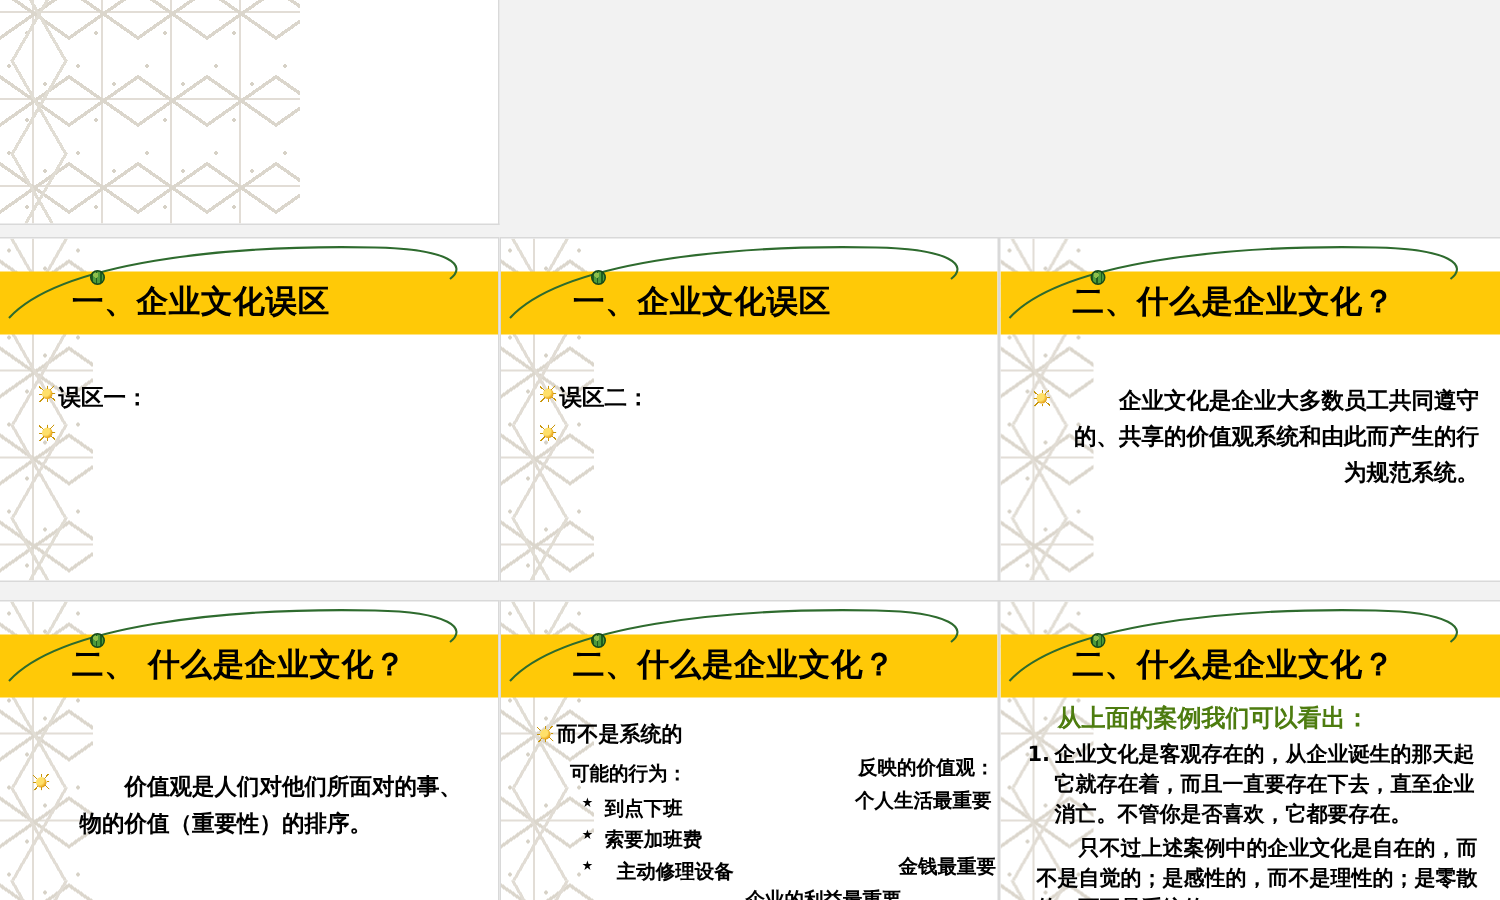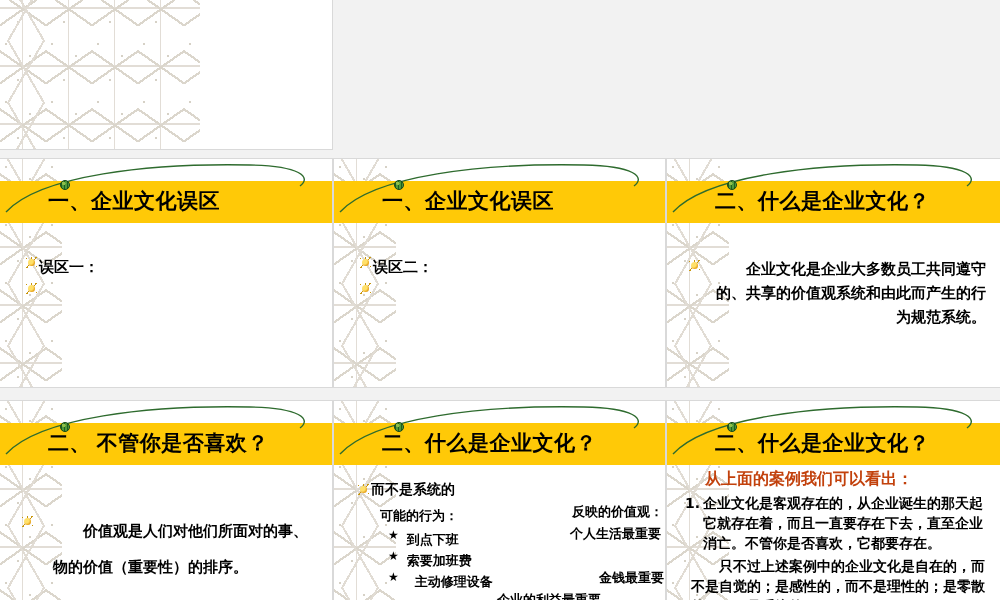--- a/index.html
+++ b/index.html
@@ -72,21 +72,20 @@
     background: #FFC907;
     z-index: 2;
   }
   .title-text {
     position: absolute;
     z-index: 4;
     color: #000000;
     font-weight: bold;
     white-space: nowrap;
     letter-spacing: .5px;
-    font-family: Liberation Serif, serif;
   }
   
   .swoosh {
     position: absolute;
     left: 0;
     right: 0;
     z-index: 3;
     pointer-events: none;
     overflow: visible;
   }
@@ -106,20 +105,21 @@
   .body {
     position: absolute;
     z-index: 3;
     color: #000;
     font-weight: bold;
   }
   .bullet-line {
     display: flex;
     align-items: flex-start;
     gap: 2px;
+    font-family: Liberation Mono, monospace;
   }
   .sun-bullet {
     flex: 0 0 auto;
     display: inline-block;
     position: relative;
     width: 11px; height: 11px;
     margin-top: 3px;
   }
   .sun-bullet::before {
     content: "";
@@ -142,21 +142,21 @@
         #c8960c 172deg 180deg, transparent 180deg 217deg,
         #c8960c 217deg 225deg, transparent 225deg 262deg,
         #c8960c 262deg 270deg, transparent 270deg 307deg,
         #c8960c 307deg 315deg, transparent 315deg 360deg);
     -webkit-mask: radial-gradient(circle, transparent 0 42%, #000 43%);
             mask: radial-gradient(circle, transparent 0 42%, #000 43%);
   }
   .star-bullet { font-size: 12px; line-height: 1; }
 
   .magenta { color: #000000; }
-  .crimson { color: #c2410c; }
+  .crimson { color: #4d7c0f; }
   .indent { text-indent: 2em; }
 </style>
 </head>
 <body>
 
 <div id="page">
 
   <div class="slide" style="left:0px; top:-22px; width:333px; height:172px; border-left:none; border-top:none;">
     <div class="deco-band deco-wide"></div>
   </div>
@@ -218,23 +218,23 @@
     </div>
   </div>
 
   <div class="slide" style="left:0px; top:400px; width:333px; height:230px; border-left:none; border-bottom:none;">
     <div class="deco-band"></div>
     <div class="title-band" style="top:22px; height:42px;"></div>
     <svg class="swoosh" style="top:0px; height:70px;" viewBox="0 0 333 70" preserveAspectRatio="none">
       <path d="M6,53 C40,16 150,4 250,6 C300,7 312,18 300,27" fill="none" stroke="#2E6B2E" stroke-width="1.4"></path>
     </svg>
     <div class="globe-dot" style="left:60px; top:21px; width:10px; height:10px;"></div>
-    <div class="title-text" style="left:48px; top:28px; font-size:21px;">二、  不管你是否喜欢？</div>
-
-    <div class="body" style="left:22px; top:112px; right:10px; font-size:15px; line-height:36px;">
+    <div class="title-text" style="left:48px; top:28px; font-size:21px;">二、  什么是企业文化？</div>
+
+    <div class="body" style="left:22px; top:112px; right:10px; font-size:15px; line-height:25px;">
       <div class="bullet-line">
         <span class="sun-bullet" style="margin-right:18px;"></span>
         <span class="indent">价值观是人们对他们所面对的事、物的价值（重要性）的排序。</span>
       </div>
     </div>
   </div>
 
   <div class="slide" style="left:333px; top:400px; width:333px; height:230px; border-bottom:none;">
     <div class="deco-band"></div>
     <div class="title-band" style="top:22px; height:42px;"></div>

